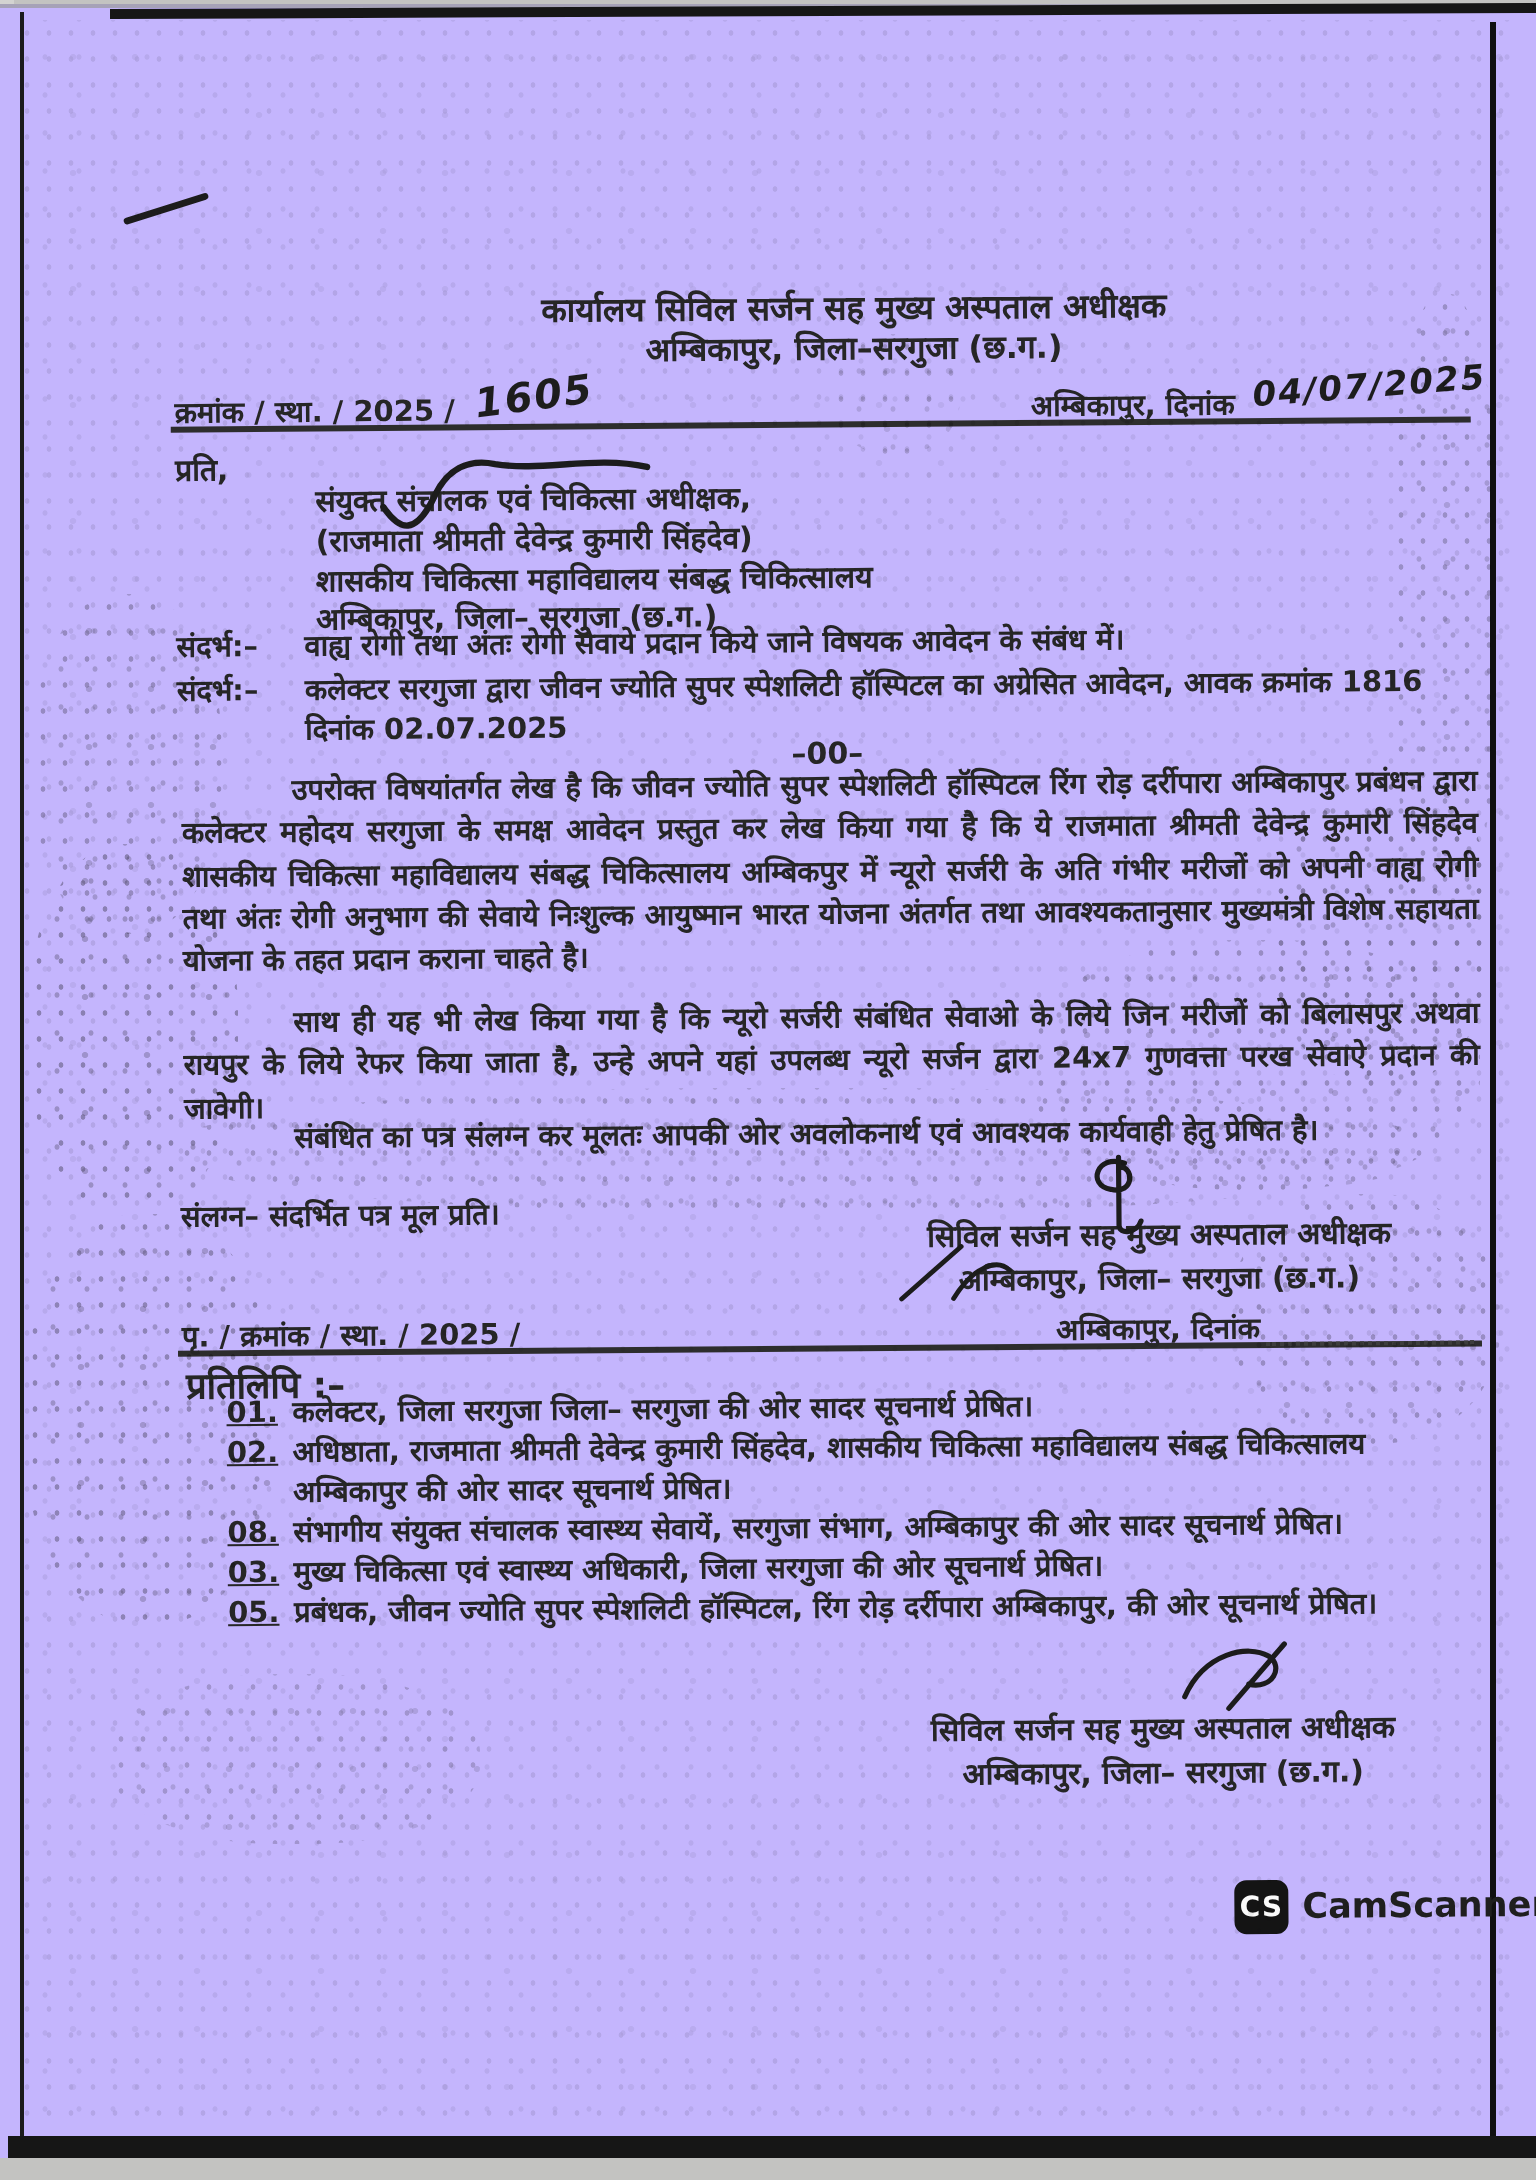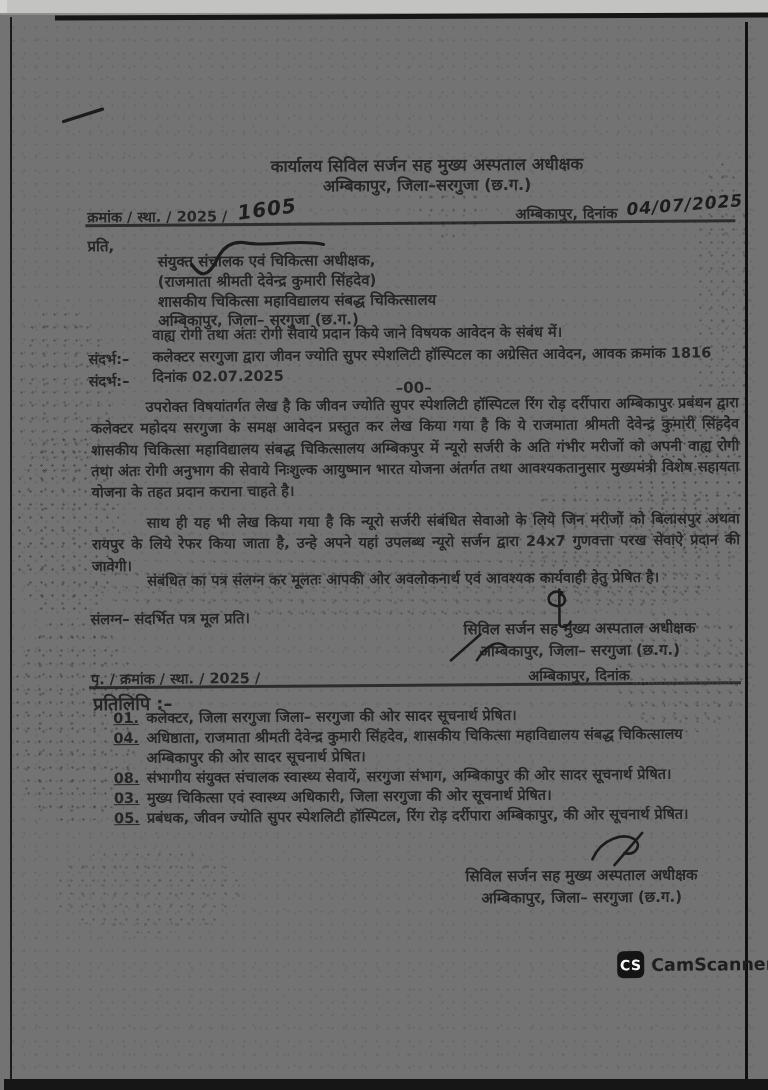--- a/index.html
+++ b/index.html
@@ -1,20 +1,20 @@
 <!DOCTYPE html>
 <html><head>
 <meta charset="utf-8">
 <style>
   * { margin:0; padding:0; box-sizing:border-box; }
   html,body { width:768px; height:1090px; background:#b7b7b5; }
   body { font-family:"DejaVu Sans", sans-serif; }
 
   .scan { position:relative; width:768px; height:1090px; background:#c3c3c1; overflow:hidden; }
-  .paper { position:absolute; left:0; top:13px; width:768px; height:1077px; background:#737373;padding-left:21px; }
+  .paper { position:absolute; left:0; top:2px; width:768px; height:1077px; background:#c4b5fd;padding-left:21px; }
 
   
   .edge { position:absolute; background:#161616; }
   .edge-top   { left:55px; top:1px; width:713px; height:5px; transform:rotate(-0.25deg); }
   .edge-top2  { left:0; top:0; width:768px; height:2px; background:#9a9a98; opacity:.7; }
   .edge-left-gray { position:absolute; left:0; top:0; width:7px; height:1077px; background:#d3d3d1; }
   .edge-left  { left:10px; top:4px; width:2px; height:1064px; background:#1b1b1b; }
   .edge-right { left:745px; top:9px; width:3px; height:1058px; background:#101010; }
   .edge-bottom{ left:4px; top:1066px; width:764px; height:11px; }
 
@@ -55,21 +55,21 @@
   .ref-right { position:absolute; right:118px; top:5px; font-size:14.5px; }
   .hand { font-style:italic; letter-spacing:1px; color:#1d1d1d; }
   .hand.num  { position:absolute; left:152px; top:-3px; font-size:20px; transform:rotate(-7deg); }
   .hand.date { position:absolute; right:-8px; top:-2px; font-size:17px; transform:rotate(-4deg); }
 
   .salutation { left:90px; top:220px; font-size:15px; }
   .recipient { left:160px; top:238px; width:420px; font-size:15px; line-height:19.8px; }
 
   .ref-item { left:90px; width:648px; display:flex; gap:8px; font-size:14.5px; line-height:20px; }
   .ri1 { top:310px; } .ri2 { top:332px; }
-  .ref-label { flex:none; width:56px;margin-top:24px; }
+  .ref-label { flex:none; width:56px; }
   .ref-text { flex:1; }
 
   .separator { left:90px; top:366px; width:650px; text-align:center; font-size:15px; }
 
   .para { left:92px; width:648px; font-size:14.5px; line-height:21.3px;
           text-align:justify; text-indent:55px; }
   .p1 { top:382px; } .p2 { top:498px; } .p3 { top:556px; }
   .enclosure { left:90px; top:593px; font-size:14.5px; }
 
   .sig { width:310px; text-align:center; font-size:15px; line-height:21.5px; }
@@ -165,21 +165,21 @@
       </div>
 
       <div class="abs copy-heading">प्रतिलिपि :–</div>
 
       <div class="abs copies">
         <div class="copy-item">
           <span class="copy-num">01.</span>
           <span class="copy-text">कलेक्टर, जिला सरगुजा जिला– सरगुजा की ओर सादर सूचनार्थ प्रेषित।</span>
         </div>
         <div class="copy-item">
-          <span class="copy-num">04.</span>
+          <span class="copy-num">02.</span>
           <span class="copy-text">अधिष्ठाता, राजमाता श्रीमती देवेन्द्र कुमारी सिंहदेव, शासकीय चिकित्सा महाविद्यालय संबद्ध चिकित्सालय अम्बिकापुर की ओर सादर सूचनार्थ प्रेषित।</span>
         </div>
         <div class="copy-item">
           <span class="copy-num">08.</span>
           <span class="copy-text">संभागीय संयुक्त संचालक स्वास्थ्य सेवायें, सरगुजा संभाग, अम्बिकापुर की ओर सादर सूचनार्थ प्रेषित।</span>
         </div>
         <div class="copy-item">
           <span class="copy-num">03.</span>
           <span class="copy-text">मुख्य चिकित्सा एवं स्वास्थ्य अधिकारी, जिला सरगुजा की ओर सूचनार्थ प्रेषित।</span>
         </div>

